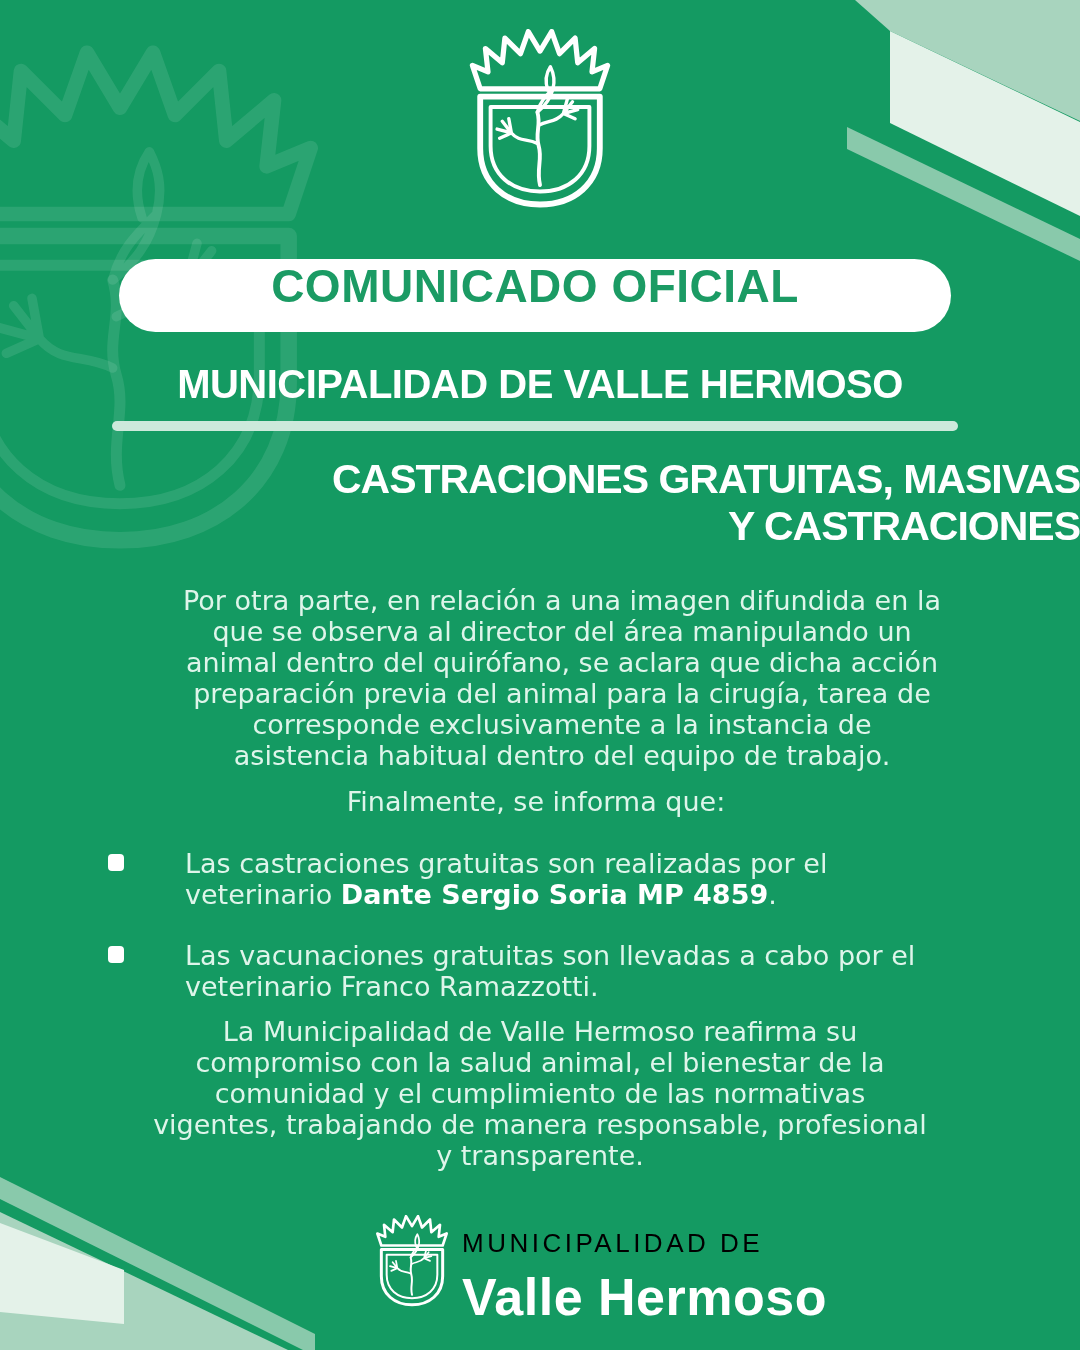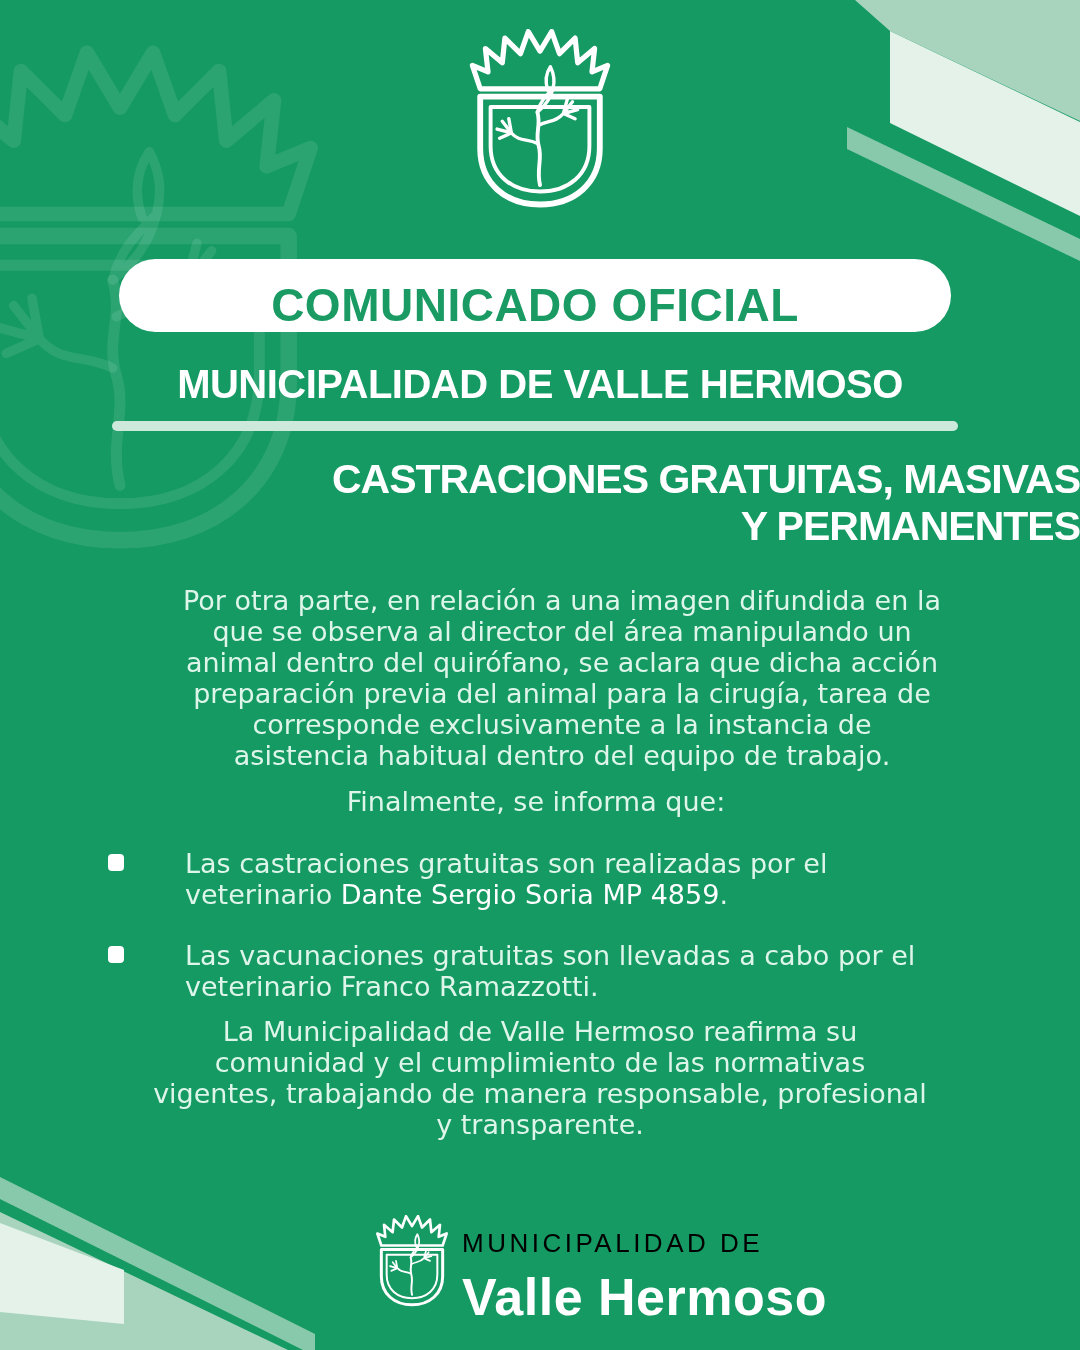--- a/index.html
+++ b/index.html
@@ -15,21 +15,21 @@
   .decor{position:absolute;left:0;top:0;width:1080px;height:1350px;z-index:1;pointer-events:none;}
   .crest{position:absolute;z-index:2;}
   .crest-top{left:462px;top:28px;width:156px;height:184px;color:#ffffff;}
   .crest-watermark{left:-100px;top:42px;width:440px;height:520px;color:rgba(255,255,255,0.10);z-index:1;}
   .crest-footer{left:372px;top:1214px;width:80px;height:95px;color:#ffffff;}
 
   .badge{
     position:absolute;z-index:2;
     left:119px;top:259px;width:832px;height:73px;
     background:#ffffff;border-radius:37px;
-    display:flex;align-items:flex-end;justify-content:center;
+    display:flex;align-items:flex-start;justify-content:center;
   }
   .badge-text{
     font-size:46px;font-weight:700;letter-spacing:0.5px;
     color:#1b9b64;
   }
   .org-title{
     position:absolute;z-index:2;
     left:0;top:362px;width:1080px;
     text-align:center;
     font-size:40px;font-weight:700;letter-spacing:-0.5px;
@@ -74,21 +74,21 @@
   .bullet-marker{
     flex:0 0 auto;
     width:16px;height:17px;margin-top:6px;
     background:#ffffff;border-radius:4px;
   }
   .bullet-body{
     margin-left:61px;
     width:775px;
     text-align:left;
   }
-  .bullet-strong{font-weight:400;color:#ffffff;}
+  .bullet-strong{font-weight:700;color:#ffffff;}
   .closing{
     position:absolute;z-index:2;
     left:0;top:1016px;width:1080px;
     text-align:center;
   }
   .footer-text{
     position:absolute;z-index:2;
     left:462px;top:1228px;
     color:#ffffff;
   }
@@ -154,21 +154,21 @@
   <div class="badge">
     <span class="badge-text">COMUNICADO OFICIAL</span>
   </div>
 
   <div class="org-title">MUNICIPALIDAD DE VALLE HERMOSO</div>
 
   <div class="divider"></div>
 
   <div class="main-title">
     <div>CASTRACIONES GRATUITAS, MASIVAS</div>
-    <div>Y PERMANENTES</div>
+    <div>Y CASTRACIONES</div>
   </div>
 
   <div class="paragraph body-text">
     <div>Por otra parte, en relación a una imagen difundida en la</div>
     <div>que se observa al director del área manipulando un</div>
     <div>animal dentro del quirófano, se aclara que dicha acción</div>
     <div>preparación previa del animal para la cirugía, tarea de</div>
     <div>corresponde exclusivamente a la instancia de</div>
     <div>asistencia habitual dentro del equipo de trabajo.</div>
   </div>
@@ -185,20 +185,21 @@
     <div class="bullet-item">
       <div class="bullet-marker"></div>
       <div class="bullet-body body-text">
         <span>Las vacunaciones gratuitas son llevadas a cabo por el veterinario Franco Ramazzotti.</span><span class="bullet-strong"></span><span></span>
       </div>
     </div>
   </div>
 
   <div class="closing body-text">
     <div>La Municipalidad de Valle Hermoso reafirma su</div>
+    <div>compromiso con la salud animal, el bienestar de la</div>
     <div>comunidad y el cumplimiento de las normativas</div>
     <div>vigentes, trabajando de manera responsable, profesional</div>
     <div>y transparente.</div>
   </div>
 
   <svg class="crest crest-footer" viewBox="0 0 120 140">
     <use href="#crest-symbol"></use>
   </svg>
   <div class="footer-text">
     <div class="footer-org">MUNICIPALIDAD DE</div>

